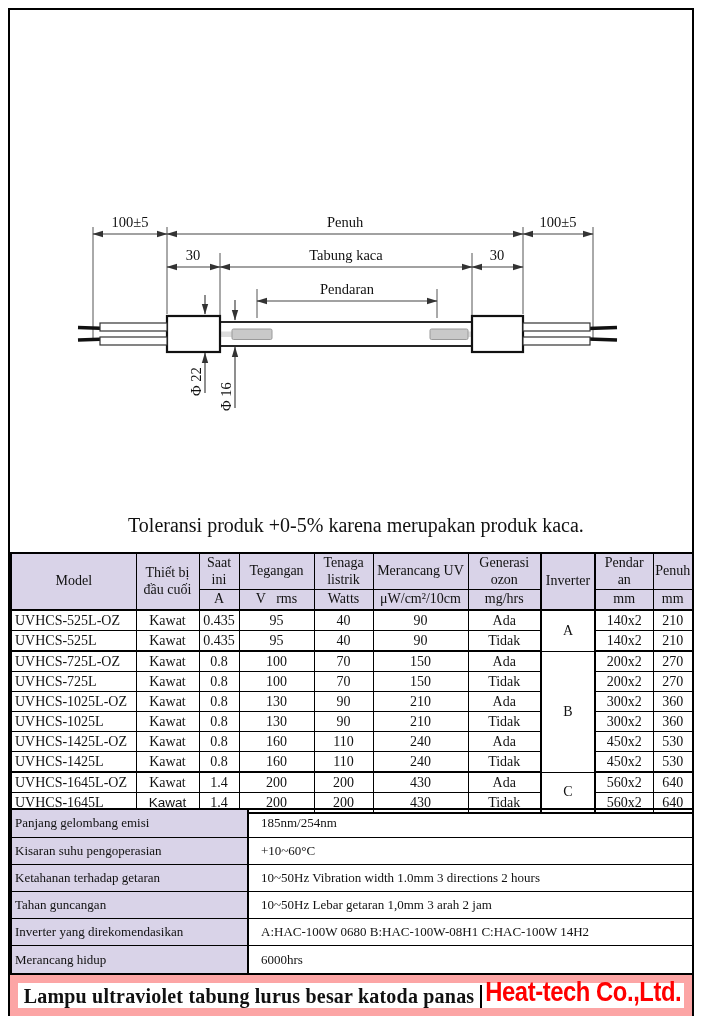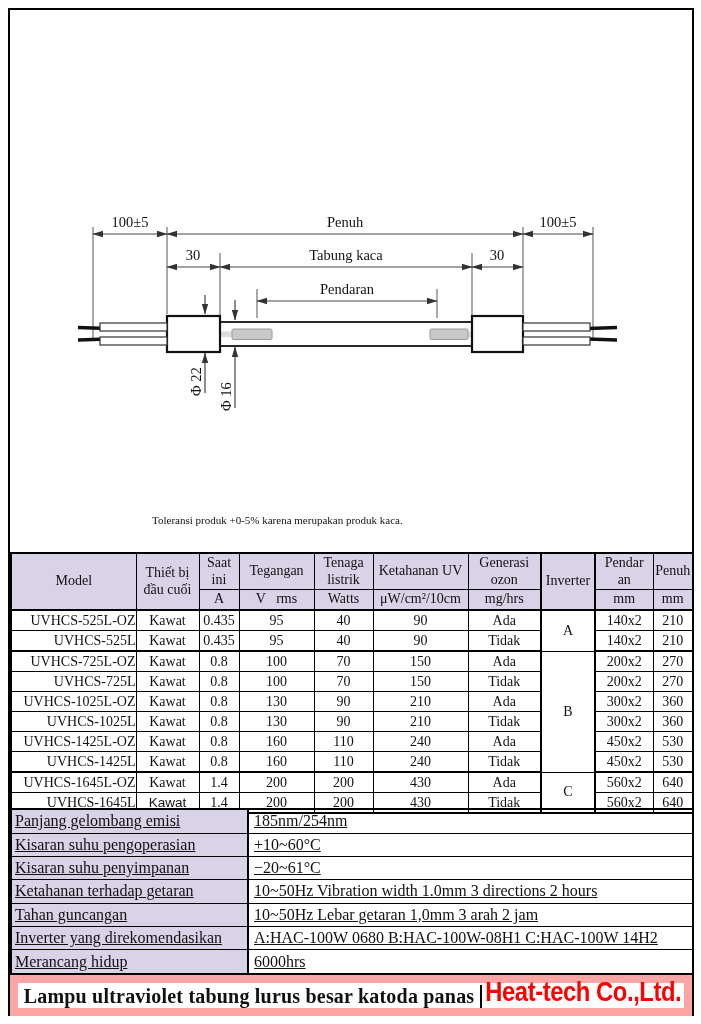--- a/index.html
+++ b/index.html
@@ -8,49 +8,49 @@
     font-family:"Liberation Serif","DejaVu Serif",serif;color:#111;
     overflow:hidden;
   }
   .page-border{
     position:absolute;left:8px;top:8px;width:686px;height:1008px;
     border:2px solid #000;box-sizing:border-box;
   }
   
   .diagram{position:absolute;left:45px;top:203px;}
   .diagram text{font-family:"Liberation Serif","DejaVu Serif",serif;font-size:14.5px;fill:#111;}
-  .note{position:absolute;left:152px;top:514px;font-size:11px;text-align:center;}
+  .note{position:absolute;left:128px;top:514px;font-size:20px;text-align:center;}
   
   table{border-collapse:collapse;table-layout:fixed;}
   .main{
     position:absolute;left:10px;top:552px;width:682px;
     font-size:14px;border:2px solid #000;
   }
   .main th,.main td{
     border:1px solid #000;padding:0;text-align:center;font-weight:normal;
     overflow:hidden;white-space:nowrap;
   }
   .main thead th{background:var(--header-bg,#d9d3e8);white-space:pre-line;line-height:1.15;}
   .main tr.h1 th{height:35px;}
   .main tr.h2 th{height:19px;white-space:pre;}
   .main tr.h2 th{border-bottom:2px solid #000;}
   .main thead th[rowspan]{border-bottom:2px solid #000;}
   .main tbody td{height:19px;}
-  .main td.model{text-align:right;padding-left:3px;}
+  .main td.model{text-align:left;padding-left:3px;}
   .main tr.group-end td{border-bottom:2px solid #000;}
   .main .inv{border-left:2px solid #000;border-right:2px solid #000;}
   .main tbody tr:last-child td:nth-child(2){font-family:"Liberation Sans","DejaVu Sans",sans-serif;font-size:13.5px;}
   
   .specs{
     position:absolute;left:10px;top:808px;width:682px;height:167px;
-    font-size:16px;border:2px solid #000;text-decoration:underline;
+    font-size:13px;border:2px solid #000;
   }
   .specs th,.specs td{border:1px solid #000;padding:0;font-weight:normal;white-space:nowrap;overflow:hidden;}
   .specs th{background:var(--header-bg,#d9d3e8);text-align:left;padding-left:3px;border-right:2px solid #000;}
-  .specs td{text-align:left;padding-left:5px;}
+  .specs td{text-align:left;padding-left:12px;}
   
   .footer{
     position:absolute;left:10px;top:975px;width:682px;height:41px;
     border:8px solid #fca5a5;box-sizing:border-box;display:flex;align-items:flex-end;
   }
   .footer .title-cell{
     width:462px;border-right:2px solid #000;display:flex;align-items:center;justify-content:center;
     font-size:20px;font-weight:bold;letter-spacing:0.2px;white-space:nowrap;
   }
   .footer .logo-cell{
@@ -146,21 +146,21 @@
   <thead>
     <tr class="h1">
       <th rowspan="2">Model</th>
       <th rowspan="2">Thiết bị
 đầu cuối</th>
       <th>Saat
 ini</th>
       <th>Tegangan</th>
       <th>Tenaga
 listrik</th>
-      <th>Ketahanan UV</th>
+      <th>Merancang UV</th>
       <th>Generasi
 ozon</th>
       <th rowspan="2" class="inv">Inverter</th>
       <th>Pendar
 an</th>
       <th>Penuh</th>
     </tr>
     <tr class="h2">
       <th>A</th>
       <th>V   rms</th>
@@ -296,24 +296,20 @@
   <tbody id="spec-tbody">
       <tr>
         <th>Panjang gelombang emisi</th>
         <td>185nm/254nm</td>
       </tr>
       <tr>
         <th>Kisaran suhu pengoperasian</th>
         <td>+10~60°C</td>
       </tr>
       <tr>
-        <th>Kisaran suhu penyimpanan</th>
-        <td>−20~61°C</td>
-      </tr>
-      <tr>
         <th>Ketahanan terhadap getaran</th>
         <td>10~50Hz Vibration width 1.0mm 3 directions 2 hours</td>
       </tr>
       <tr>
         <th>Tahan guncangan</th>
         <td>10~50Hz Lebar getaran 1,0mm 3 arah 2 jam</td>
       </tr>
       <tr>
         <th>Inverter yang direkomendasikan</th>
         <td>A:HAC-100W 0680    B:HAC-100W-08H1    C:HAC-100W 14H2</td>

